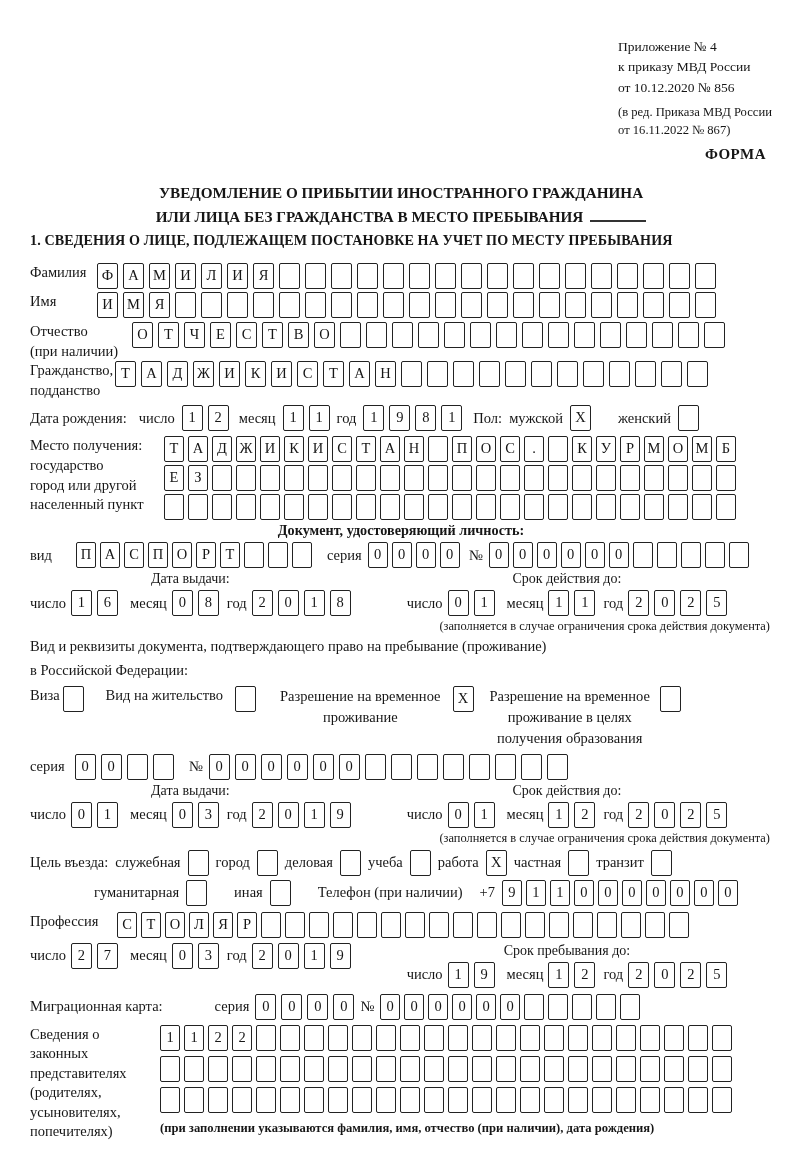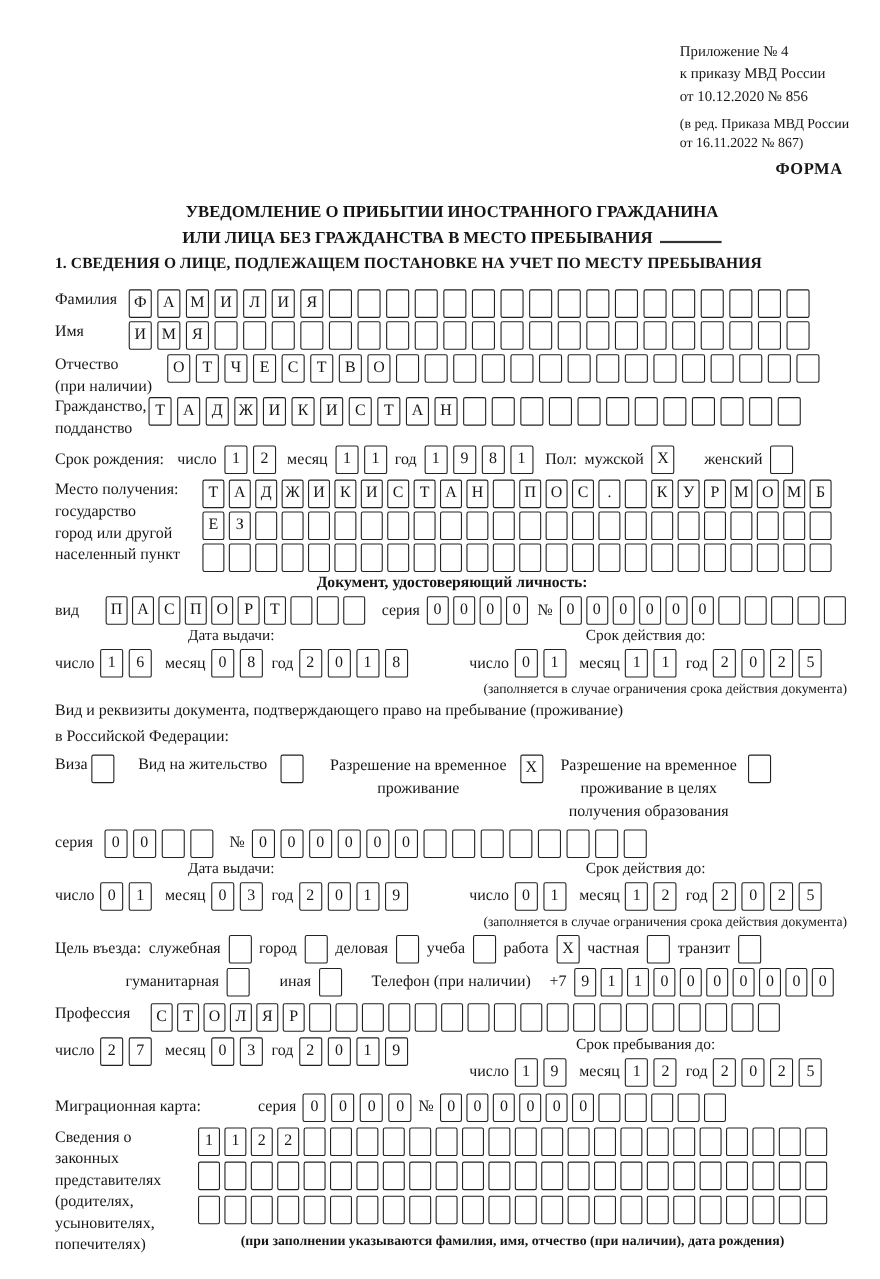--- a/index.html
+++ b/index.html
@@ -1,21 +1,21 @@
 <!DOCTYPE html>
 <html><head>
 <meta charset="utf-8">
 <style>
   * { box-sizing: border-box; }
   html,body { margin:0; padding:0; }
   body {
     width:800px; height:1163px; background:#ffffff; overflow:hidden;
     font-family:"Liberation Serif", serif; color:#161616;
   }
-  .page { position:relative; width:800px; height:1163px; padding:181px 28px 0 50px; }
+  .page { position:relative; width:800px; height:1163px; padding:181px 28px 0 30px; }
 
   .hdr { position:absolute; top:37px; left:618px; font-size:13.5px; line-height:1.5; }
   .hdr .amend { font-size:12.6px; line-height:1.45; margin-top:5px; }
   .forma { position:absolute; top:146px; right:34px; font-weight:bold; font-size:15px; letter-spacing:.5px; }
 
   .title { text-align:center; font-weight:bold; font-size:15.2px; line-height:1.55; }
   .uline { display:inline-block; width:56px; height:14px; border-bottom:2px solid #333; margin-left:7px; }
 
   .sec1 { font-weight:bold; font-size:14.1px; margin-top:4px; letter-spacing:.1px; }
 
@@ -35,21 +35,21 @@
   .center-bold { text-align:center; font-weight:bold; font-size:14.2px; margin-top:2px; }
 
   .dgrow { display:flex; align-items:flex-start; }
   .dg-head { text-align:center; font-size:14px; margin-bottom:3px; }
   .dg-line { display:flex; align-items:center; column-gap:5px; }
   .dnote { text-align:right; font-size:12.4px; margin-top:3px; padding-right:2px; }
 
   .optrow { display:flex; align-items:flex-start; margin-top:5px; }
   .optlabel { font-size:14.5px; text-align:center; line-height:1.45; flex:0 0 auto; }
 
-  .reps-note { font-size:12.6px; font-weight:bold; text-align:center; margin-top:8px; }
+  .reps-note { font-size:12.6px; font-weight:bold; text-align:left; margin-top:8px; }
 </style>
 </head>
 <body>
 
 <div class="page">
 
   <div class="hdr">
     <div>Приложение № 4</div>
     <div>к приказу МВД России</div>
     <div>от 10.12.2020 № 856</div>
@@ -185,21 +185,21 @@
         <span class="cbox"></span>
         <span class="cbox"></span>
         <span class="cbox"></span>
         <span class="cbox"></span>
         <span class="cbox"></span>
         <span class="cbox"></span>
       </div>
   </div>
 
   <div class="frow" style="margin-top:5px; align-items:center; column-gap:7px">
-    <span class="lab">Срок рождения:</span>
+    <span class="lab">Дата рождения:</span>
     <span class="lab" style="margin-left:5px">число</span>
     <span class="boxes">
         <span class="cbox">1</span>
         <span class="cbox">2</span>
       </span>
     <span class="lab" style="margin-left:3px">месяц</span>
     <span class="boxes">
         <span class="cbox">1</span>
         <span class="cbox">1</span>
       </span>

